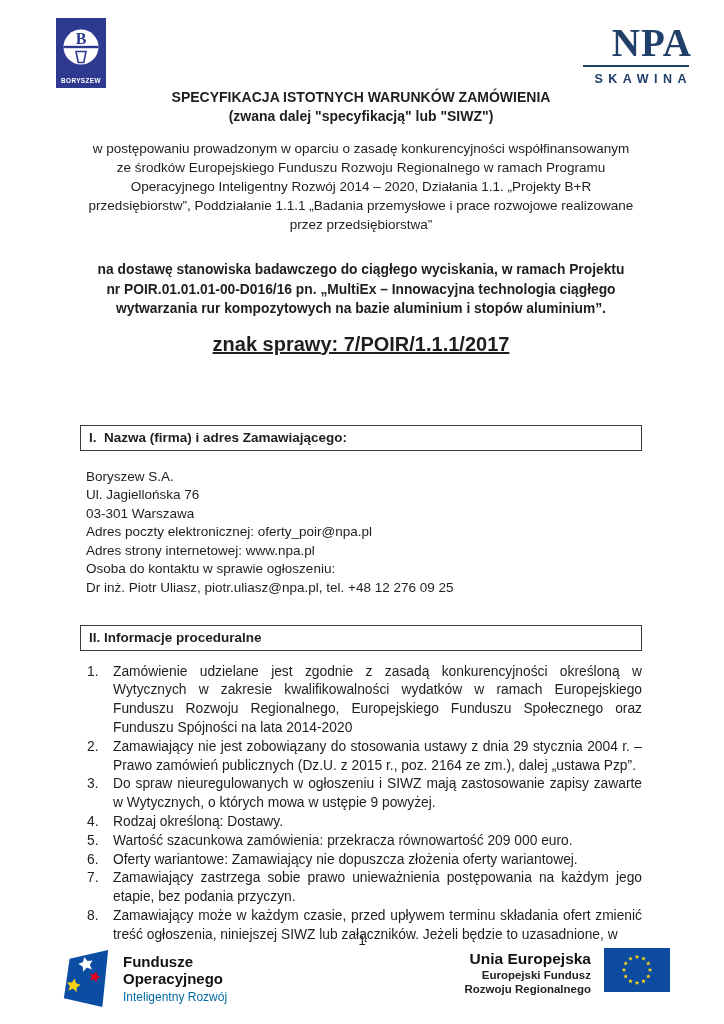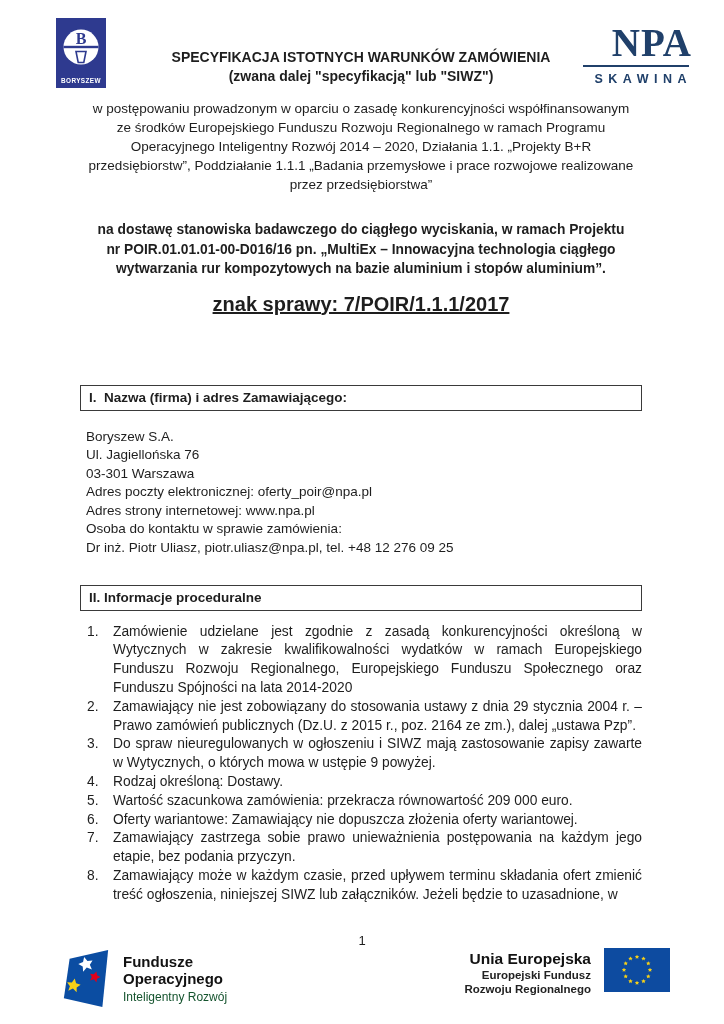--- a/index.html
+++ b/index.html
@@ -10,37 +10,37 @@
     font-family:"Liberation Sans", sans-serif; color:#1e1e1e;
   }
   
   .boryszew { position:absolute; left:56px; top:18px; width:50px; height:70px; }
   .npa { position:absolute; right:32px; top:24px; width:112px; text-align:right; color:#20406a; }
   .npa-word { font-family:"Liberation Serif", serif; font-weight:700; font-size:39px; line-height:38px; letter-spacing:1px; }
   .npa-rule { height:2px; background:#20406a; margin:3px 3px 5px; }
   .npa-sub  { font-size:12.5px; font-weight:700; letter-spacing:5.5px; text-indent:5.5px; white-space:nowrap; }
   
   .content { margin:0 82px 0 80px; }
-  .doc-title { margin-top:48px; text-align:center; font-size:14px; font-weight:700; line-height:19px; }
+  .doc-title { margin-top:88px; text-align:center; font-size:14px; font-weight:700; line-height:19px; }
   .intro   { margin-top:13px; padding:0 6px; text-align:center; font-size:13.5px; line-height:19px; }
   .subject { margin-top:26px; padding:0 14px; text-align:center; font-weight:700; font-size:13.8px; line-height:19.5px; }
   .case    { margin-top:14px; text-align:center; font-weight:700; font-size:20px; text-decoration:underline; }
   .section-box { margin-top:69px; border:1px solid #3a3a3a; padding:4px 8px 5px; font-weight:700; font-size:13.5px; white-space:pre-wrap; }
   .section-box.s2 { margin-top:27px; }
   .address { margin-top:17px; padding-left:6px; font-size:13.5px; line-height:18.6px; }
   .proc-list { margin-top:12px; font-size:13.8px; line-height:18.8px; }
   .proc-row { display:flex; }
   .proc-num { flex:0 0 33px; padding-left:7px; }
   .proc-txt { flex:1; text-align:justify; }
   
   .page-num { position:absolute; left:0; right:0; top:933px; text-align:center; font-size:13px; }
   .fe { position:absolute; left:60px; top:948px; display:flex; align-items:center; gap:11px; }
   .fe-flag { width:52px; height:61px; }
   .fe-l1 { font-size:15px; font-weight:700; line-height:17px; color:#121212; }
-  .fe-l3 { font-size:12px; margin-top:3px; color:#14532d; }
+  .fe-l3 { font-size:12px; margin-top:3px; color:#0369a1; }
   .ue { position:absolute; right:54px; top:948px; display:flex; align-items:flex-start; gap:13px; }
   .ue-text { text-align:right; padding-top:2px; }
   .ue-l1 { font-size:15.5px; font-weight:700; color:#121212; }
   .ue-l2 { font-size:11.5px; font-weight:700; line-height:14px; color:#222; }
   .ue-flag { width:66px; height:44px; }
 </style>
 </head>
 <body>
 
 <div class="page">
@@ -81,21 +81,21 @@
         <div class="addr-line">Boryszew S.A.</div>
 
         <div class="addr-line">Ul. Jagiellońska 76</div>
 
         <div class="addr-line">03-301 Warszawa</div>
 
         <div class="addr-line">Adres poczty elektronicznej: oferty_poir@npa.pl</div>
 
         <div class="addr-line">Adres strony internetowej: www.npa.pl</div>
 
-        <div class="addr-line">Osoba do kontaktu w sprawie zamówienia:</div>
+        <div class="addr-line">Osoba do kontaktu w sprawie ogłoszeniu:</div>
 
         <div class="addr-line">Dr inż. Piotr Uliasz, piotr.uliasz@npa.pl, tel. +48 12 276 09 25</div>
       </div>
 
     <div class="section-box s2">II. Informacje proceduralne</div>
 
     <div class="proc-list">
 
         <div class="proc-row">
           <span class="proc-num">1.</span>

